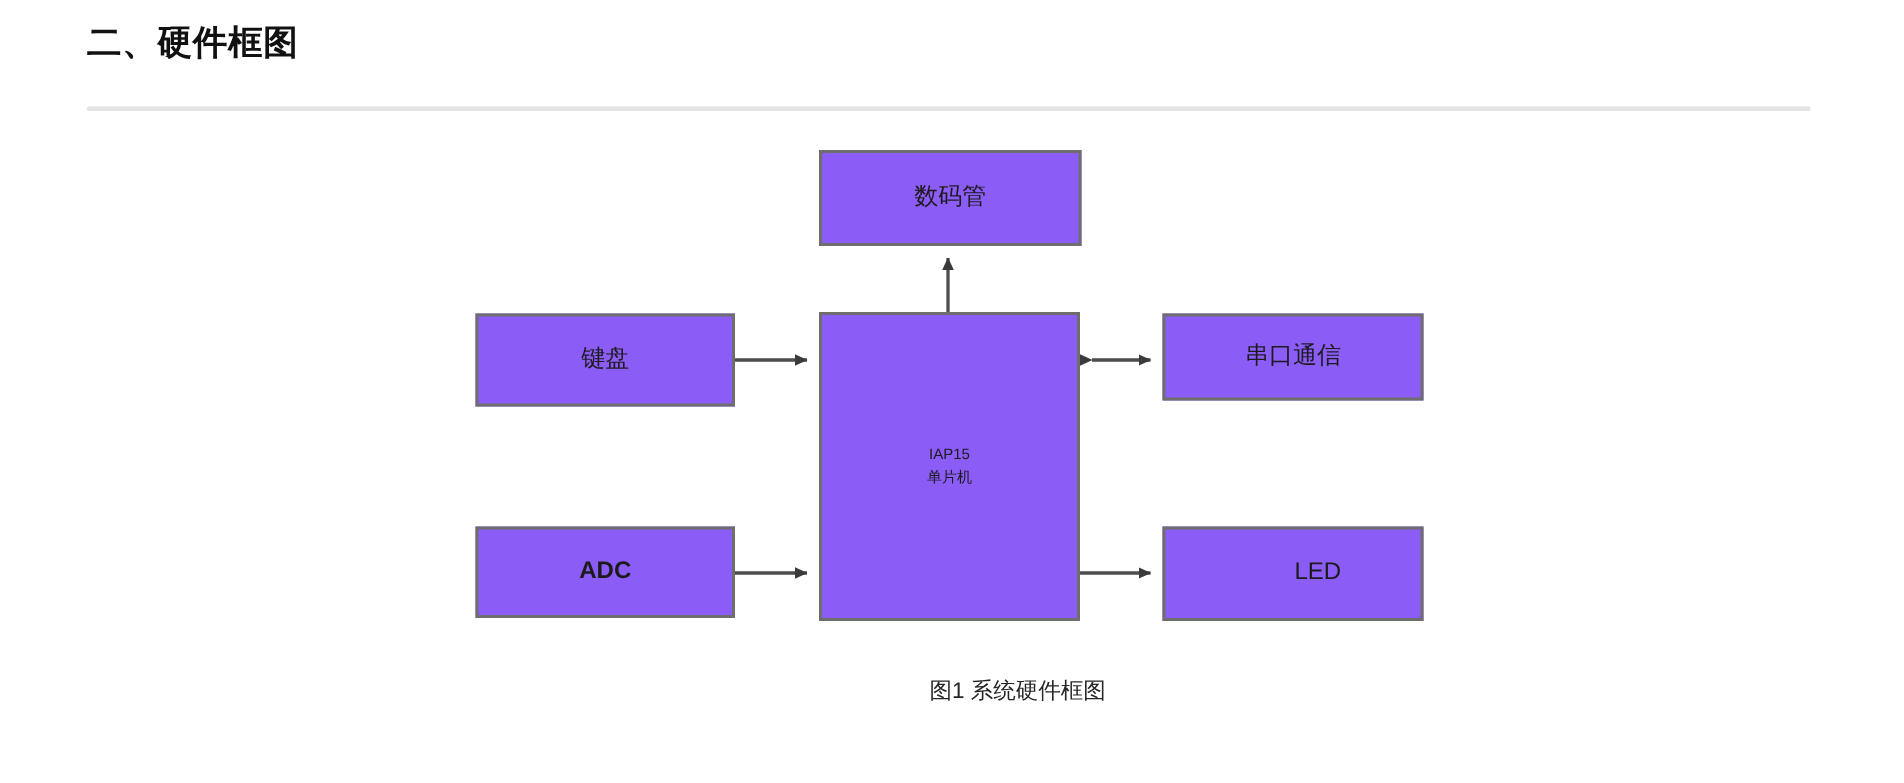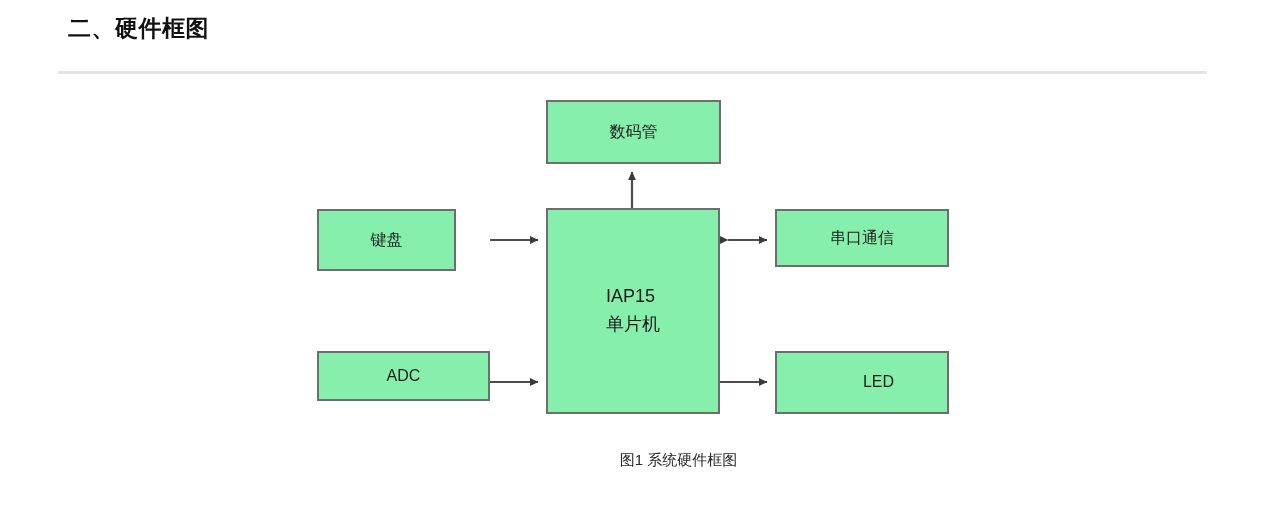--- a/index.html
+++ b/index.html
@@ -13,21 +13,21 @@
     position: relative;
     overflow: hidden;
     font-family: "Liberation Sans", "DejaVu Sans", sans-serif;
     color: #1a1a1a;
     -webkit-font-smoothing: antialiased;
   }
 
   
   .section-title {
     position: absolute;
-    left: 68px;
+    left: 58px;
     top: 13px;
     font-size: 23px;
     font-weight: bold;
     letter-spacing: 0.5px;
     color: #111111;
     white-space: nowrap;
   }
   .title-divider {
     position: absolute;
     left: 58px;
@@ -52,41 +52,41 @@
     top: 0;
     width: 1269px;
     height: 522px;
     overflow: visible;
   }
 
   
   .node {
     position: absolute;
     box-sizing: border-box;
-    background: #86efac;
+    background: #8b5cf6;
     border: 2px solid #6e6e6e;
     display: flex;
     align-items: center;
     justify-content: center;
-    text-align: left;
+    text-align: center;
     line-height: 1.28;
     font-size: 16px;
     color: #1b1b1b;
     z-index: 2;
   }
   .node .node-label {
     display: block;
     white-space: pre-line;
   }
 
   #node-display   { left: 546px; top: 100px; width: 175px; height: 64px; }
-  #node-keyboard  { left: 317px; top: 209px; width: 139px; height: 62px; }
-  #node-mcu       { left: 546px; top: 208px; width: 174px; height: 206px; font-size: 18px; }
+  #node-keyboard  { left: 317px; top: 209px; width: 173px; height: 62px; }
+  #node-mcu       { left: 546px; top: 208px; width: 174px; height: 206px; font-size: 10px; }
   #node-serial    { left: 775px; top: 209px; width: 174px; height: 58px; }
-  #node-adc       { left: 317px; top: 351px; width: 173px; height: 50px; }
+  #node-adc       { left: 317px; top: 351px; width: 173px; height: 61px; font-weight: bold; }
   #node-led       { left: 775px; top: 351px; width: 174px; height: 63px; padding-left: 33px; }
 
   #node-mcu .node-label { line-height: 1.55; }
 
   
   .figure-caption {
     position: absolute;
     left: 0;
     top: 451px;
     width: 1269px;

